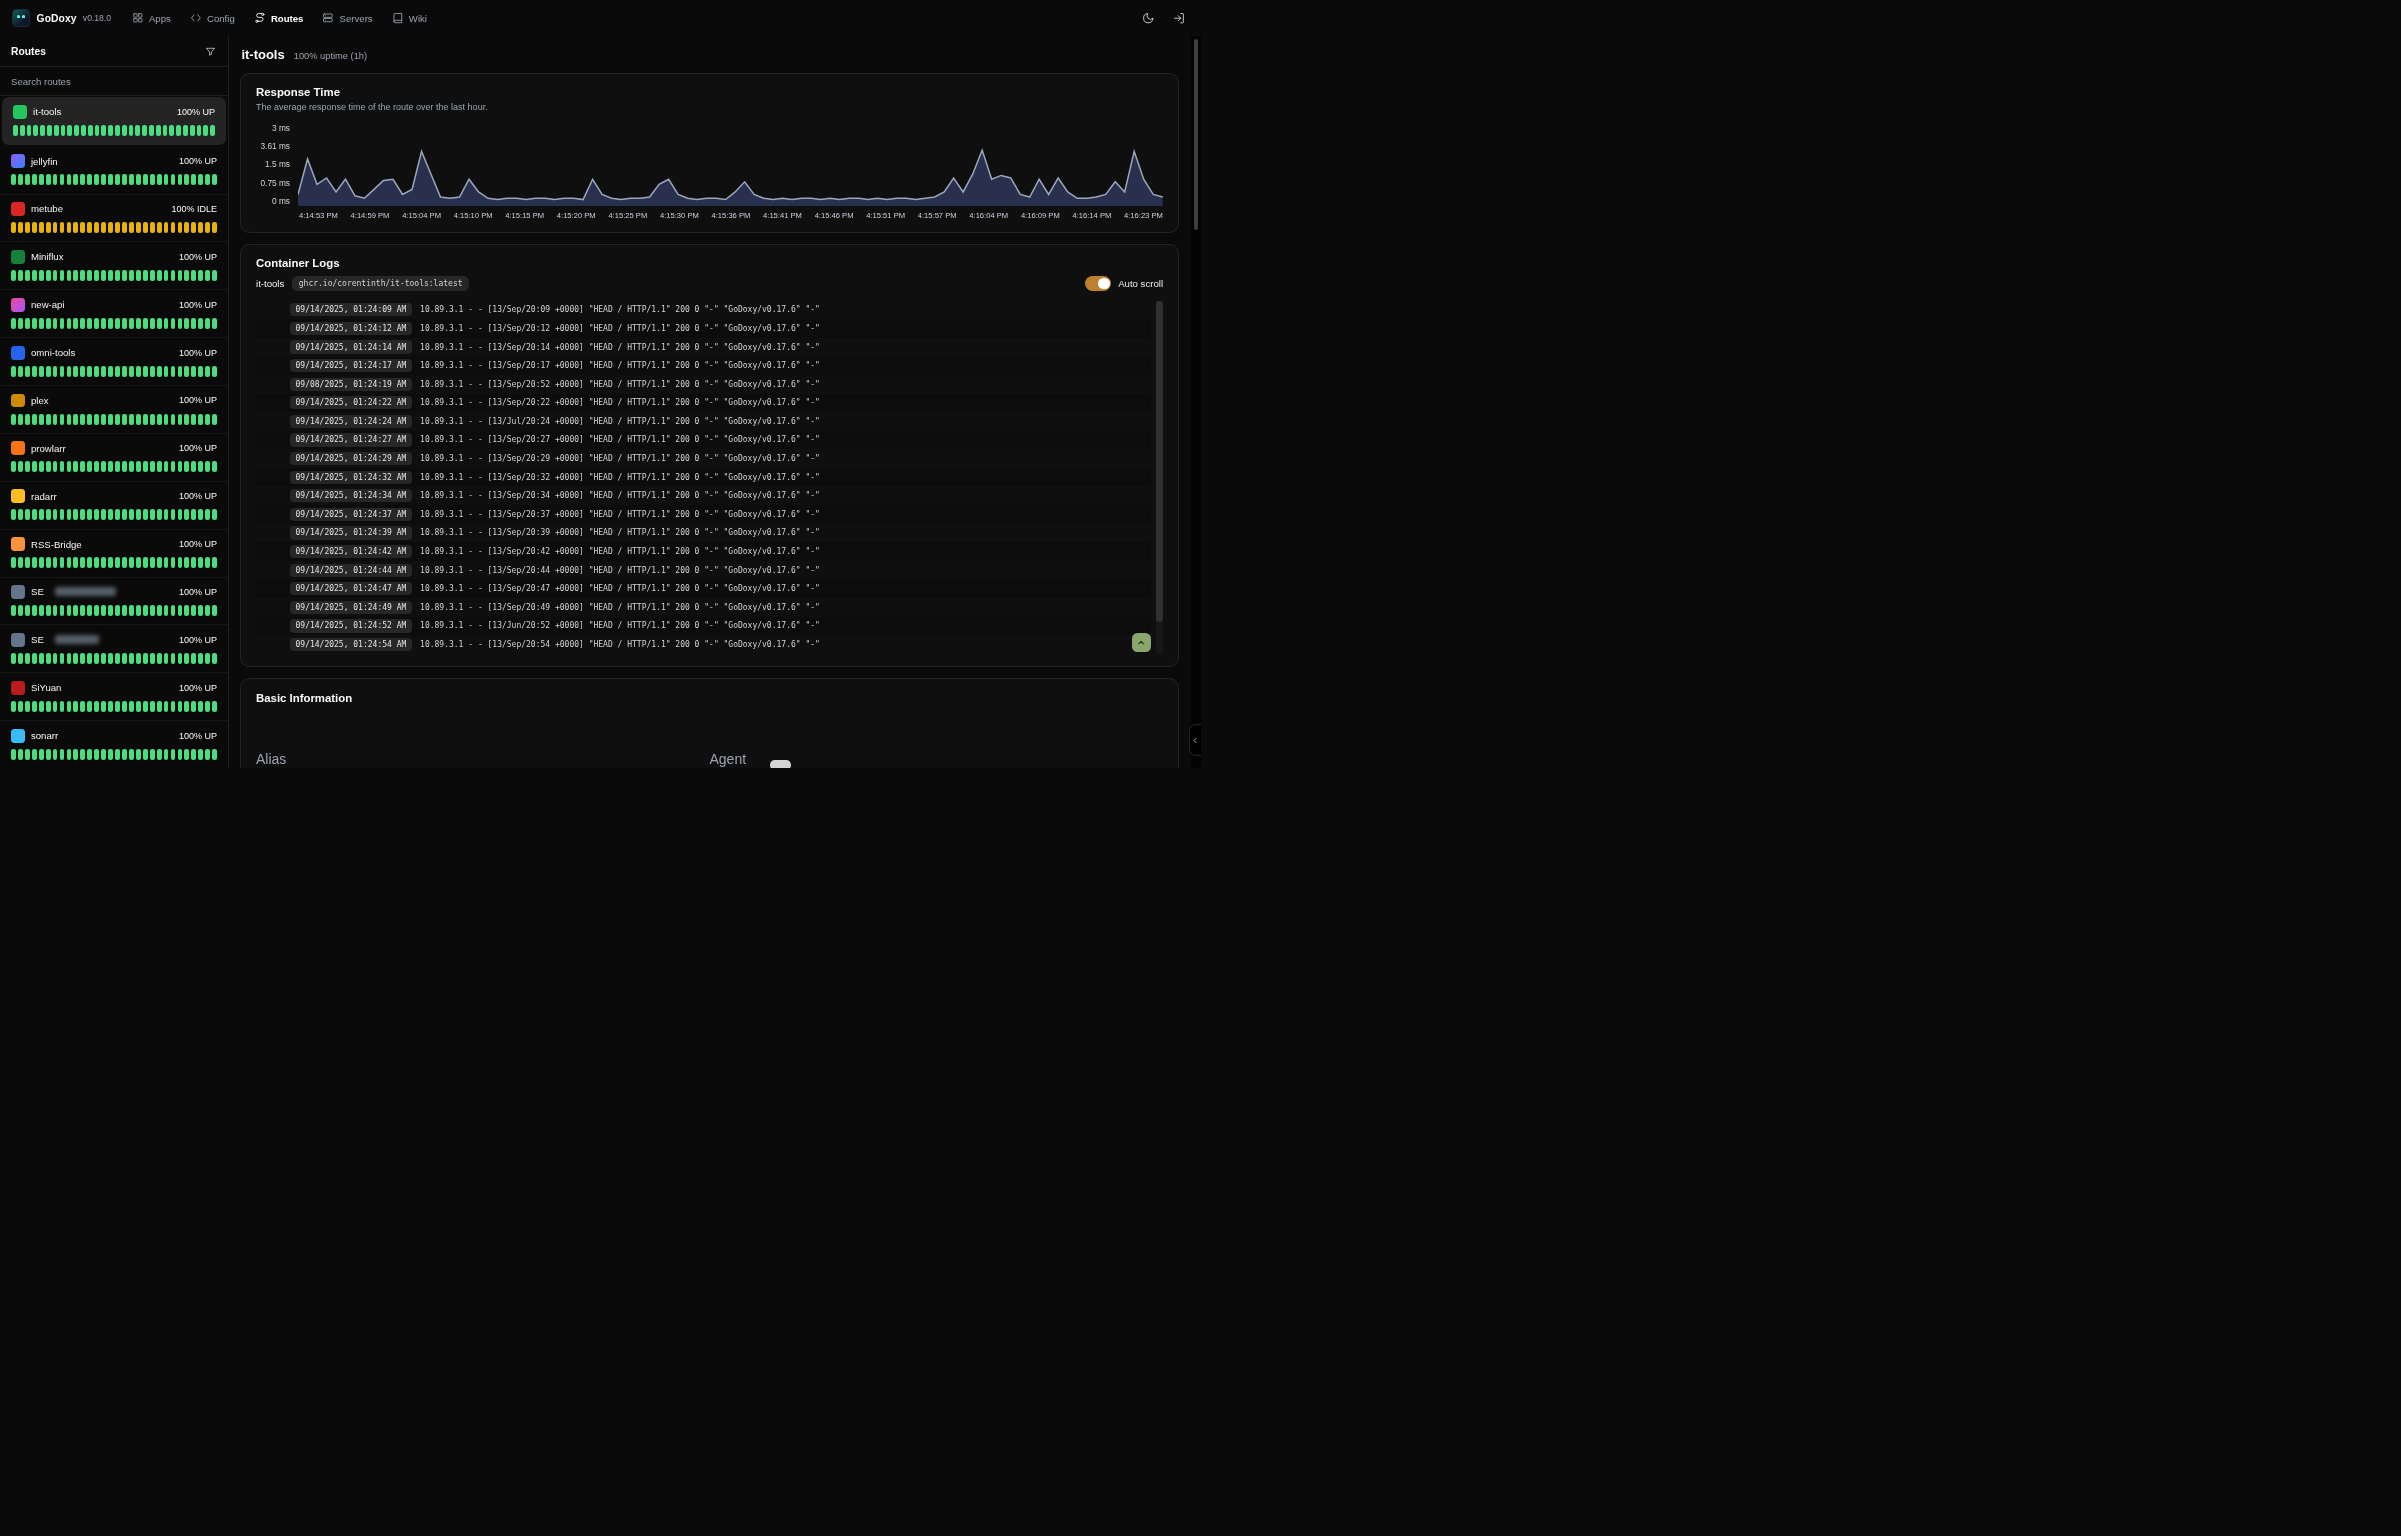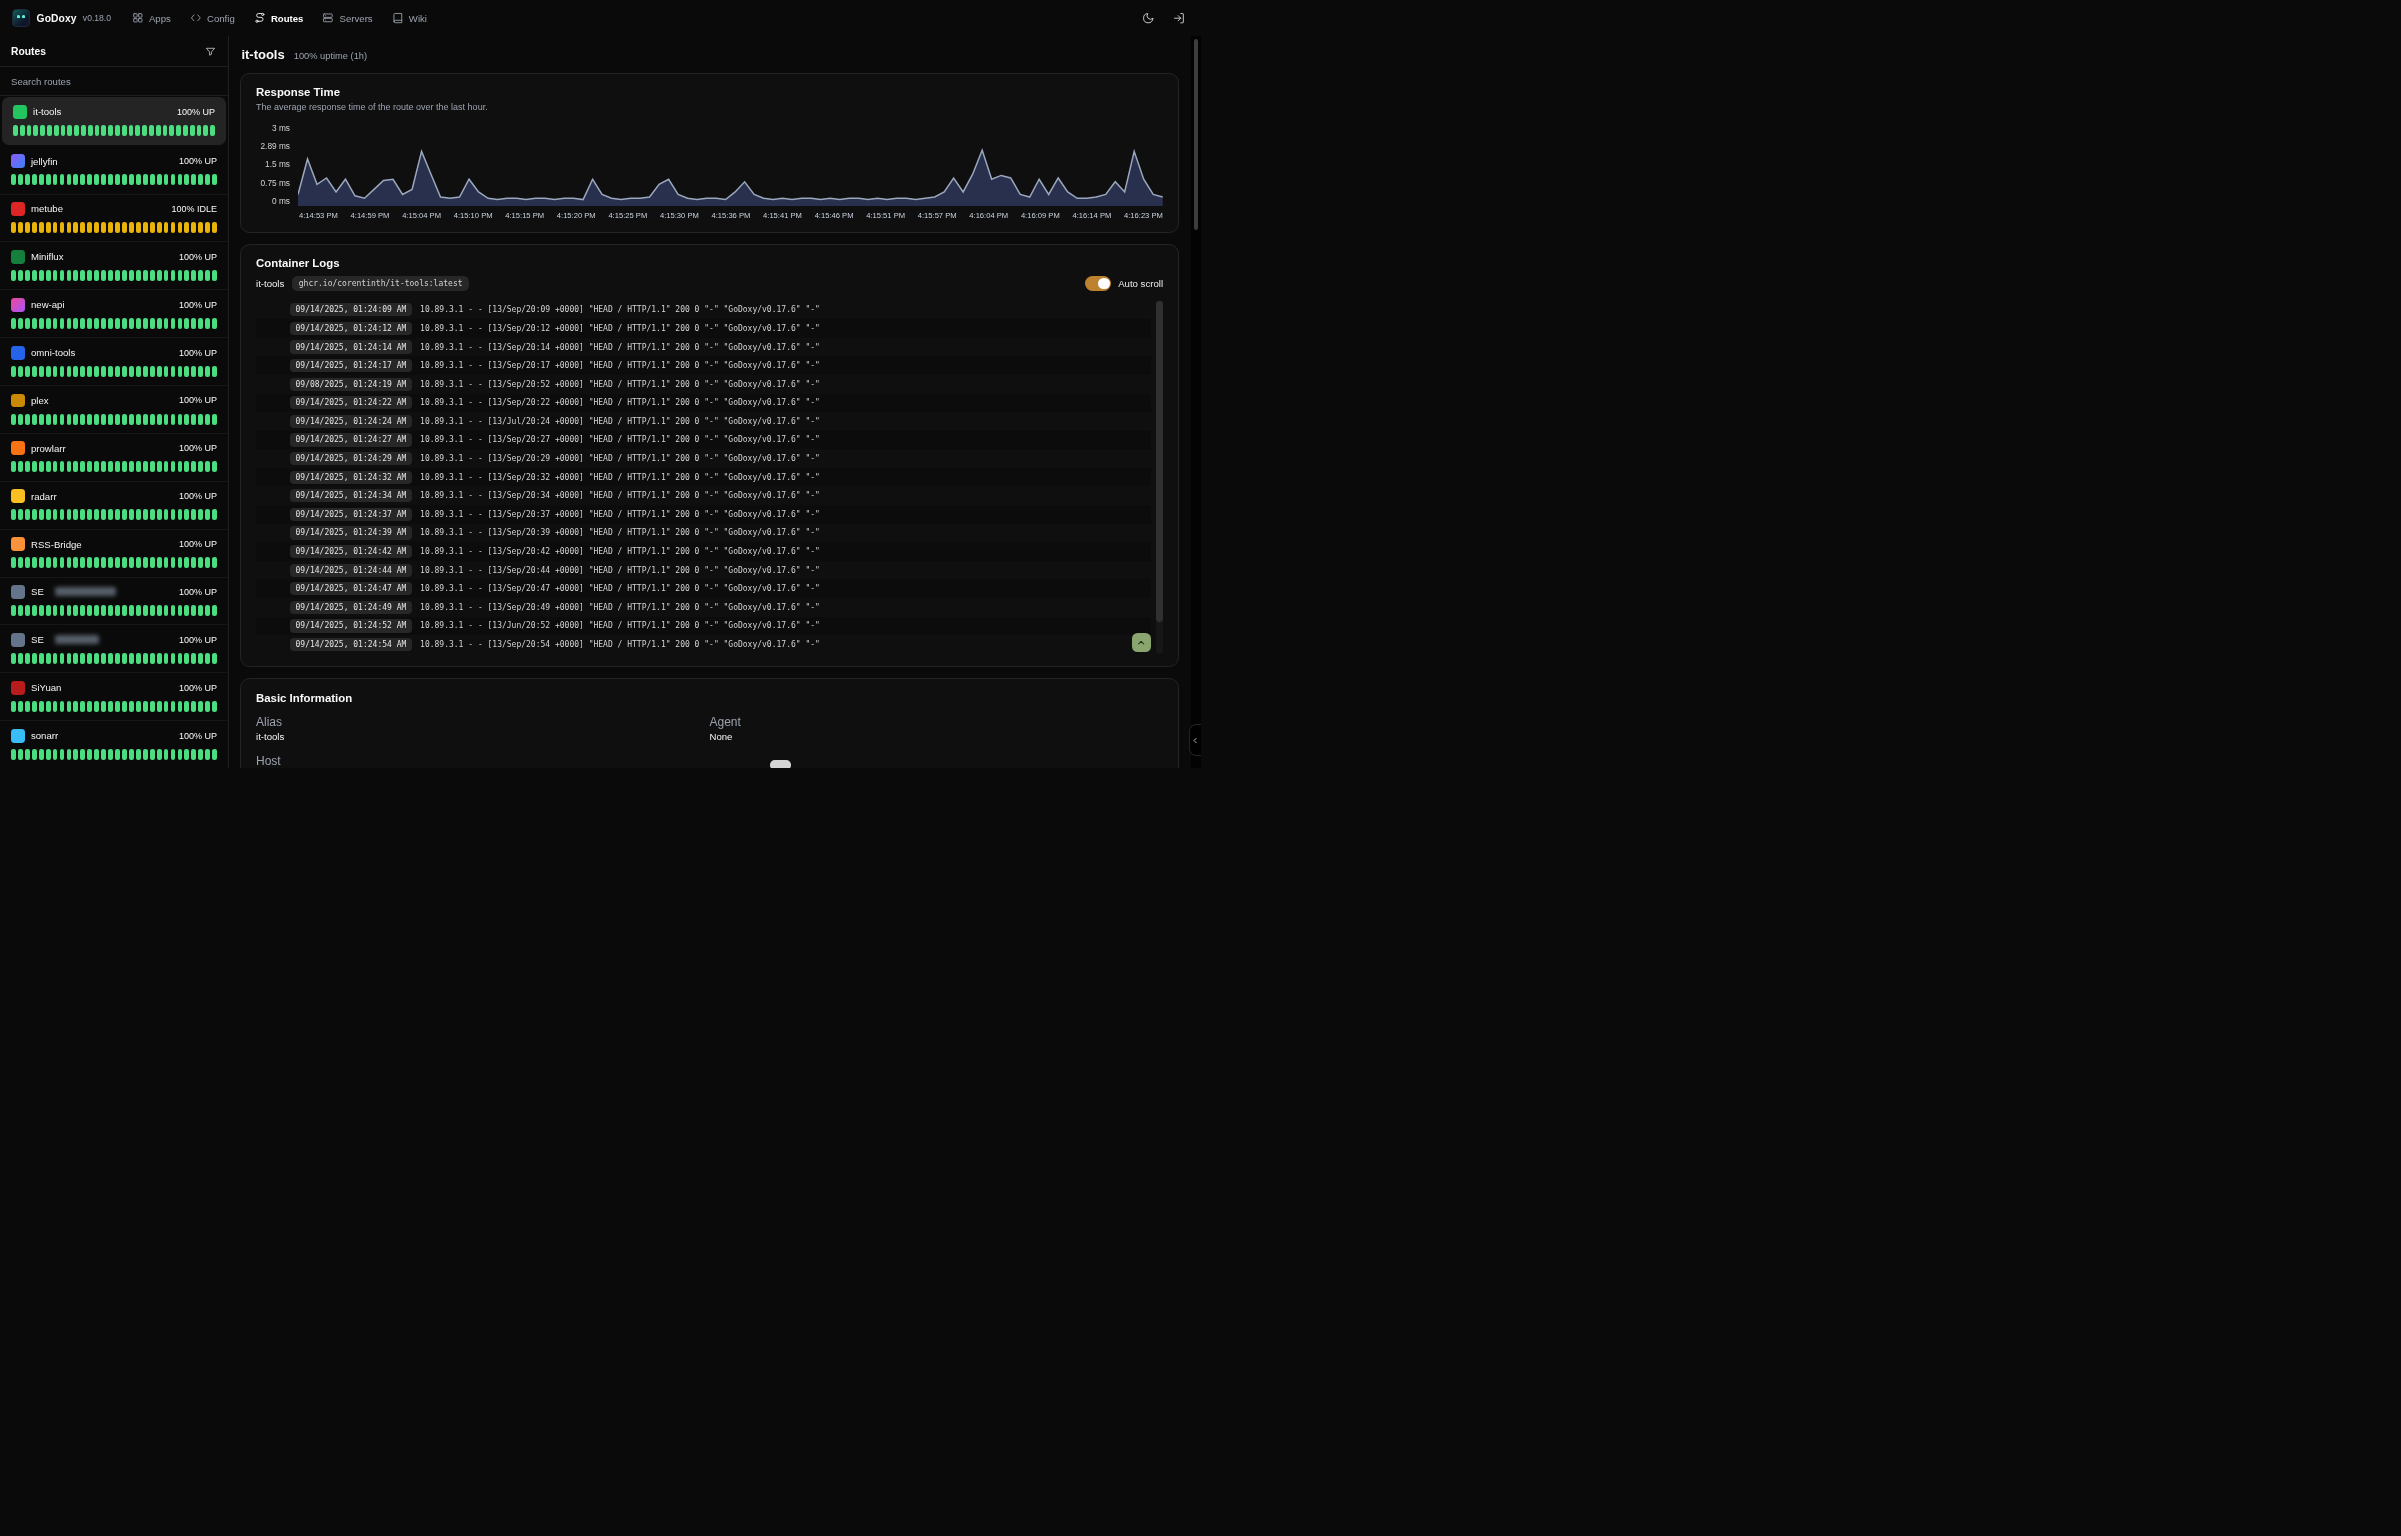--- a/index.html
+++ b/index.html
@@ -84,21 +84,21 @@
   .log-row:nth-child(even) { background:#0c0c0c; }
   .log-time { font-family:"DejaVu Sans Mono", monospace; font-size:8px; background:#272727; color:#e5e5e5; padding:2.1px 5.5px; border-radius:4.1px; white-space:nowrap; }
   .log-msg { font-family:"DejaVu Sans Mono", monospace; font-size:8px; color:#d4d4d4; white-space:nowrap; overflow:hidden; }
   .logs-scrollbar { position:absolute; right:0; top:0; width:6.9px; height:100%; background:#171717; border-radius:3.4px; cursor:pointer; }
   .logs-thumb { position:absolute; left:0; top:0; width:100%; height:91%; background:#303030; border-radius:3.4px; }
   .scroll-top-btn { position:absolute; right:12.4px; bottom:1.4px; width:19px; height:19px; border-radius:5.5px; border:none; display:flex; align-items:center; justify-content:center; cursor:pointer; }
   .scroll-top-btn svg { width:10.3px; height:10.3px; stroke:#1d2a1a; fill:none; stroke-width:2.4; stroke-linecap:round; stroke-linejoin:round; }
 
   
   .info-grid { display:grid; grid-template-columns:1fr 1fr; margin-top:11px; }
-  .f-label { color:#9ca3af; font-size:12px; }
+  .f-label { color:#9ca3af; font-size:14px;margin-top:36px; }
   .f-value { color:#f5f5f5; font-size:9.6px; margin-top:2.1px; }
   .host-field { margin-top:12.4px; }
 
   
   .right-rail { width:9.6px; background:#030303; }
   .page-scrollthumb { position:absolute; right:2.8px; top:39px; width:4.1px; height:191px; background:#3d3d3d; border-radius:2.1px; cursor:pointer; }
   .edge-tab { position:absolute; right:0; top:724px; width:12.4px; height:32px; background:#000; border:0.7px solid #222; border-right:none; border-radius:6.9px 0 0 6.9px; display:flex; align-items:center; justify-content:center; color:#e5e5e5; cursor:pointer; }
   .edge-tab svg { width:9px; height:9px; stroke:currentColor; fill:none; stroke-width:2; stroke-linecap:round; stroke-linejoin:round; }
   .partial-pill { position:absolute; left:770px; top:760px; width:20.7px; height:9.6px; border-radius:4.8px; background:#d4d4d4; }
 </style>
@@ -750,21 +750,21 @@
         <h1>it-tools</h1>
         <span class="uptime">100% uptime (1h)</span>
       </div>
 
       <section class="card">
         <h2>Response Time</h2>
         <p class="sub">The average response time of the route over the last hour.</p>
         <div class="chart-wrap">
           <div class="y-axis">
               <span>3 ms</span>
-              <span>2.89 ms</span>
+              <span>3.61 ms</span>
               <span>1.5 ms</span>
               <span>0.75 ms</span>
               <span>0 ms</span>
             </div>
           <svg class="chart-svg" viewBox="0 0 1000 120" preserveAspectRatio="none">
             <path d="M0.0 103.3 L11.0 52.0 L22.0 88.7 L33.0 79.5 L44.0 99.7 L54.9 81.3 L65.9 105.2 L76.9 108.8 L87.9 96.0 L98.9 83.2 L109.9 81.3 L120.9 103.3 L131.9 96.0 L142.9 41.0 L153.8 74.0 L164.8 107.0 L175.8 108.8 L186.8 107.0 L197.8 81.3 L208.8 99.7 L219.8 108.8 L230.8 110.7 L241.8 108.8 L252.7 108.8 L263.7 110.7 L274.7 108.8 L285.7 108.8 L296.7 110.7 L307.7 108.8 L318.7 108.8 L329.7 110.7 L340.7 81.3 L351.6 103.3 L362.6 108.8 L373.6 110.7 L384.6 108.8 L395.6 108.8 L406.6 107.0 L417.6 88.7 L428.6 81.3 L439.6 103.3 L450.5 108.8 L461.5 110.7 L472.5 108.8 L483.5 108.8 L494.5 110.7 L505.5 99.7 L516.5 85.0 L527.5 103.3 L538.5 108.8 L549.5 110.7 L560.4 108.8 L571.4 110.7 L582.4 108.8 L593.4 108.8 L604.4 110.7 L615.4 108.8 L626.4 110.7 L637.4 108.8 L648.4 108.8 L659.3 110.7 L670.3 108.8 L681.3 110.7 L692.3 108.8 L703.3 108.8 L714.3 110.7 L725.3 108.8 L736.3 107.0 L747.3 99.7 L758.2 79.5 L769.2 99.7 L780.2 74.0 L791.2 39.2 L802.2 81.3 L813.2 75.8 L824.2 79.5 L835.2 103.3 L846.2 107.0 L857.1 81.3 L868.1 103.3 L879.1 79.5 L890.1 99.7 L901.1 108.8 L912.1 108.8 L923.1 107.0 L934.1 103.3 L945.1 85.0 L956.0 99.7 L967.0 41.0 L978.0 81.3 L989.0 103.3 L1000.0 107.0 L1000 120 L0 120 Z" fill="#28304d"></path>
             <path fill="none" stroke-width="1.5" vector-effect="non-scaling-stroke" d="M0.0 103.3 L11.0 52.0 L22.0 88.7 L33.0 79.5 L44.0 99.7 L54.9 81.3 L65.9 105.2 L76.9 108.8 L87.9 96.0 L98.9 83.2 L109.9 81.3 L120.9 103.3 L131.9 96.0 L142.9 41.0 L153.8 74.0 L164.8 107.0 L175.8 108.8 L186.8 107.0 L197.8 81.3 L208.8 99.7 L219.8 108.8 L230.8 110.7 L241.8 108.8 L252.7 108.8 L263.7 110.7 L274.7 108.8 L285.7 108.8 L296.7 110.7 L307.7 108.8 L318.7 108.8 L329.7 110.7 L340.7 81.3 L351.6 103.3 L362.6 108.8 L373.6 110.7 L384.6 108.8 L395.6 108.8 L406.6 107.0 L417.6 88.7 L428.6 81.3 L439.6 103.3 L450.5 108.8 L461.5 110.7 L472.5 108.8 L483.5 108.8 L494.5 110.7 L505.5 99.7 L516.5 85.0 L527.5 103.3 L538.5 108.8 L549.5 110.7 L560.4 108.8 L571.4 110.7 L582.4 108.8 L593.4 108.8 L604.4 110.7 L615.4 108.8 L626.4 110.7 L637.4 108.8 L648.4 108.8 L659.3 110.7 L670.3 108.8 L681.3 110.7 L692.3 108.8 L703.3 108.8 L714.3 110.7 L725.3 108.8 L736.3 107.0 L747.3 99.7 L758.2 79.5 L769.2 99.7 L780.2 74.0 L791.2 39.2 L802.2 81.3 L813.2 75.8 L824.2 79.5 L835.2 103.3 L846.2 107.0 L857.1 81.3 L868.1 103.3 L879.1 79.5 L890.1 99.7 L901.1 108.8 L912.1 108.8 L923.1 107.0 L934.1 103.3 L945.1 85.0 L956.0 99.7 L967.0 41.0 L978.0 81.3 L989.0 103.3 L1000.0 107.0 " stroke="#9aa7bd"></path>
           </svg>
         </div>
         <div class="x-axis">

